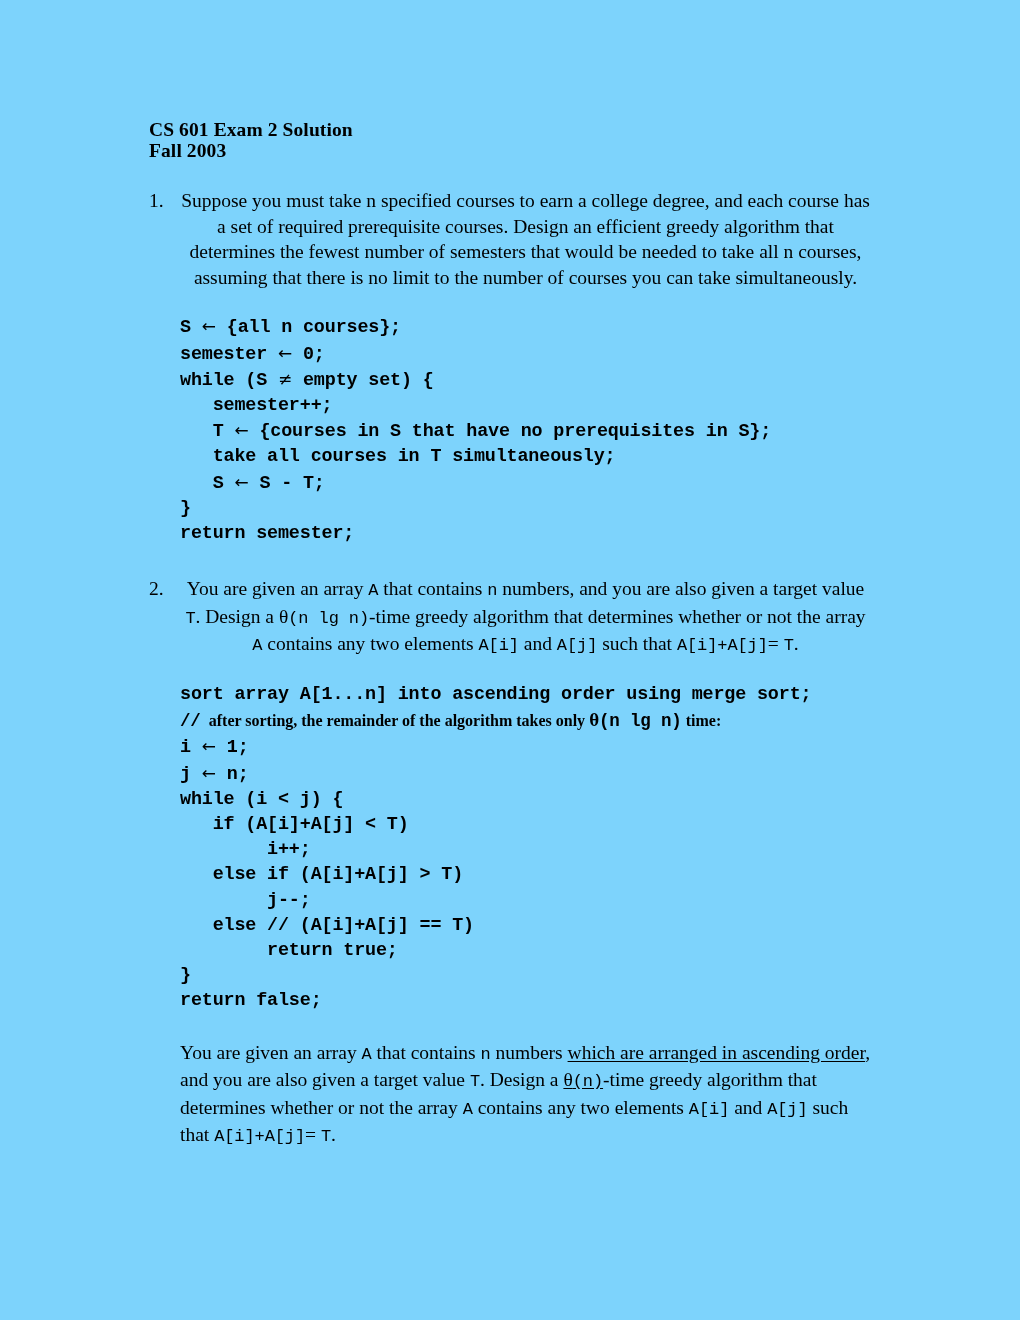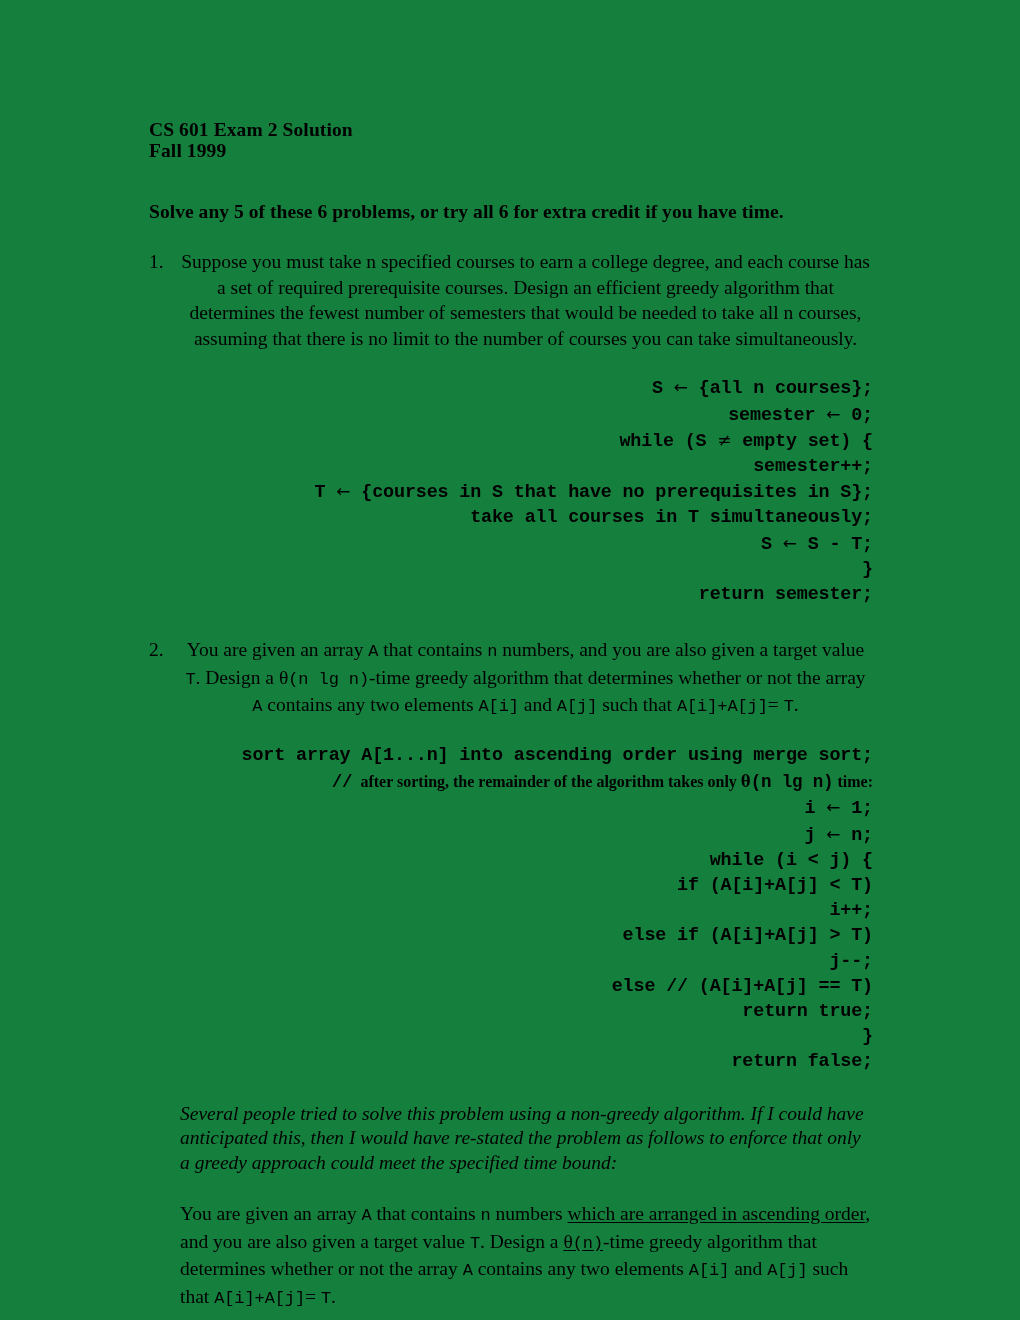--- a/index.html
+++ b/index.html
@@ -14,21 +14,21 @@
     font-family: "Liberation Serif", "DejaVu Serif", serif;
     color: #000000;
     overflow: hidden;
   }
   .page {
     position: absolute;
     left: 0;
     top: 0;
     width: 1020px;
     height: 1320px;
-    background: #15803d;
+    background: #7dd3fc;
   }
   .content {
     position: absolute;
     left: 149px;
     top: 120px;
     width: 724px;
   }
 
   
   .doc-title {
@@ -94,21 +94,20 @@
   
   .code {
     margin-top: 24px;
     margin-left: 31px;
     font-family: "Liberation Mono", "DejaVu Sans Mono", monospace;
     font-size: 18.4px;
     font-weight: bold;
     line-height: 25.2px;
     white-space: pre;
     letter-spacing: -0.15px;
-    text-align: right;
   }
   .code .ln { display: block; }
   .arrow {
     font-family: "DejaVu Sans", sans-serif;
     font-weight: normal;
     font-size: 17px;
   }
   .neq {
     font-family: "DejaVu Sans", sans-serif;
     font-weight: normal;
@@ -150,36 +149,34 @@
     line-height: 25.6px;
   }
 </style>
 </head>
 <body>
 
 <div class="page">
   <div class="content">
 
     <div class="doc-title">CS 601 Exam 2 Solution</div>
-    <div class="doc-subtitle">Fall 1999</div>
+    <div class="doc-subtitle">Fall 2003</div>
 
-    <div class="instruction">Solve any 5 of these 6 problems, or try all 6 for extra credit if you have time.</div>
 
     <div class="problem">
       <span class="num">1.</span>
       <div class="ptext">Suppose you must take n specified courses to earn a college degree, and each course has a set of required prerequisite courses.  Design an efficient greedy algorithm that determines the fewest number of semesters that would be needed to take all n courses, assuming that there is no limit to the number of courses you can take simultaneously.</div>
     </div>
 
     <div class="code"><span class="ln">S <span class="arrow">←</span> {all n courses};</span><span class="ln">semester <span class="arrow">←</span> 0;</span><span class="ln">while (S <span class="neq">≠</span> empty set) {</span><span class="ln">   semester++;</span><span class="ln">   T <span class="arrow">←</span> {courses in S that have no prerequisites in S};</span><span class="ln">   take all courses in T simultaneously;</span><span class="ln">   S <span class="arrow">←</span> S - T;</span><span class="ln">}</span><span class="ln">return semester;</span></div>
 
     <div class="problem" style="margin-top:30px;">
       <span class="num">2.</span>
       <div class="ptext"><span>You are given an array </span><span class="mono">A</span><span> that contains </span><span class="mono">n</span><span> numbers, and you are also given a target value </span><span class="mono">T</span><span>.  Design a </span><span class="theta">θ</span><span class="mono">(n lg n)</span><span>-time greedy algorithm that determines whether or not the array </span><span class="mono">A</span><span> contains any two elements </span><span class="mono">A[i]</span><span> and </span><span class="mono">A[j]</span><span> such that </span><span class="mono">A[i]+A[j]</span><span>= </span><span class="mono">T</span><span>.</span></div>
     </div>
 
     <div class="code" style="margin-top:23px;"><span class="ln">sort array A[1...n] into ascending order using merge sort;</span><span class="ln"><span class="cmt-mono">//</span><span class="cmt-serif">  after sorting, the remainder of the algorithm takes only </span><span class="cmt-theta">θ</span><span class="cmt-mono">(n lg n)</span><span class="cmt-serif"> time:</span></span><span class="ln">i <span class="arrow">←</span> 1;</span><span class="ln">j <span class="arrow">←</span> n;</span><span class="ln">while (i &lt; j) {</span><span class="ln">   if (A[i]+A[j] &lt; T)</span><span class="ln">        i++;</span><span class="ln">   else if (A[i]+A[j] &gt; T)</span><span class="ln">        j--;</span><span class="ln">   else // (A[i]+A[j] == T)</span><span class="ln">        return true;</span><span class="ln">}</span><span class="ln">return false;</span></div>
 
-    <div class="note">Several people tried to solve this problem using a non-greedy algorithm.  If I could have anticipated this, then I would have re-stated the problem as follows to enforce that only a greedy approach could meet the specified time bound:</div>
 
     <div class="restated"><span>You are given an array </span><span class="mono">A</span><span> that contains </span><span class="mono">n</span><span> numbers </span><u class="uline">which are arranged in ascending order</u><span>, and you are also given a target value </span><span class="mono">T</span><span>.  Design a </span><u class="uline"><span class="theta">θ</span><span class="mono">(n)</span></u><span>-time greedy algorithm that determines whether or not the array </span><span class="mono">A</span><span> contains any two elements </span><span class="mono">A[i]</span><span> and </span><span class="mono">A[j]</span><span> such that </span><span class="mono">A[i]+A[j]</span><span>= </span><span class="mono">T</span><span>.</span></div>
 
   </div>
 </div>
 
 </body></html>

